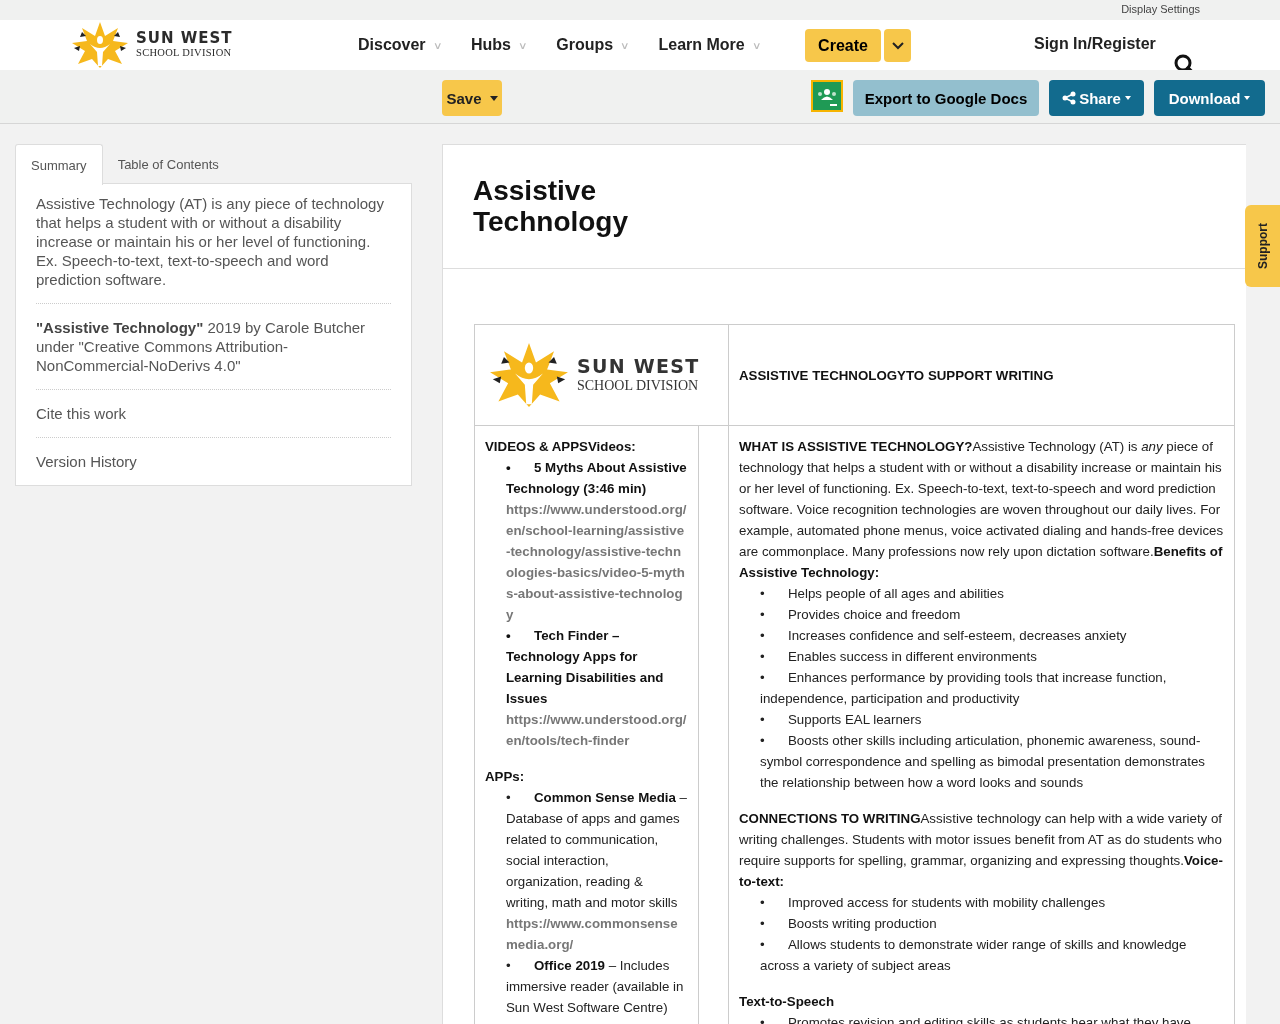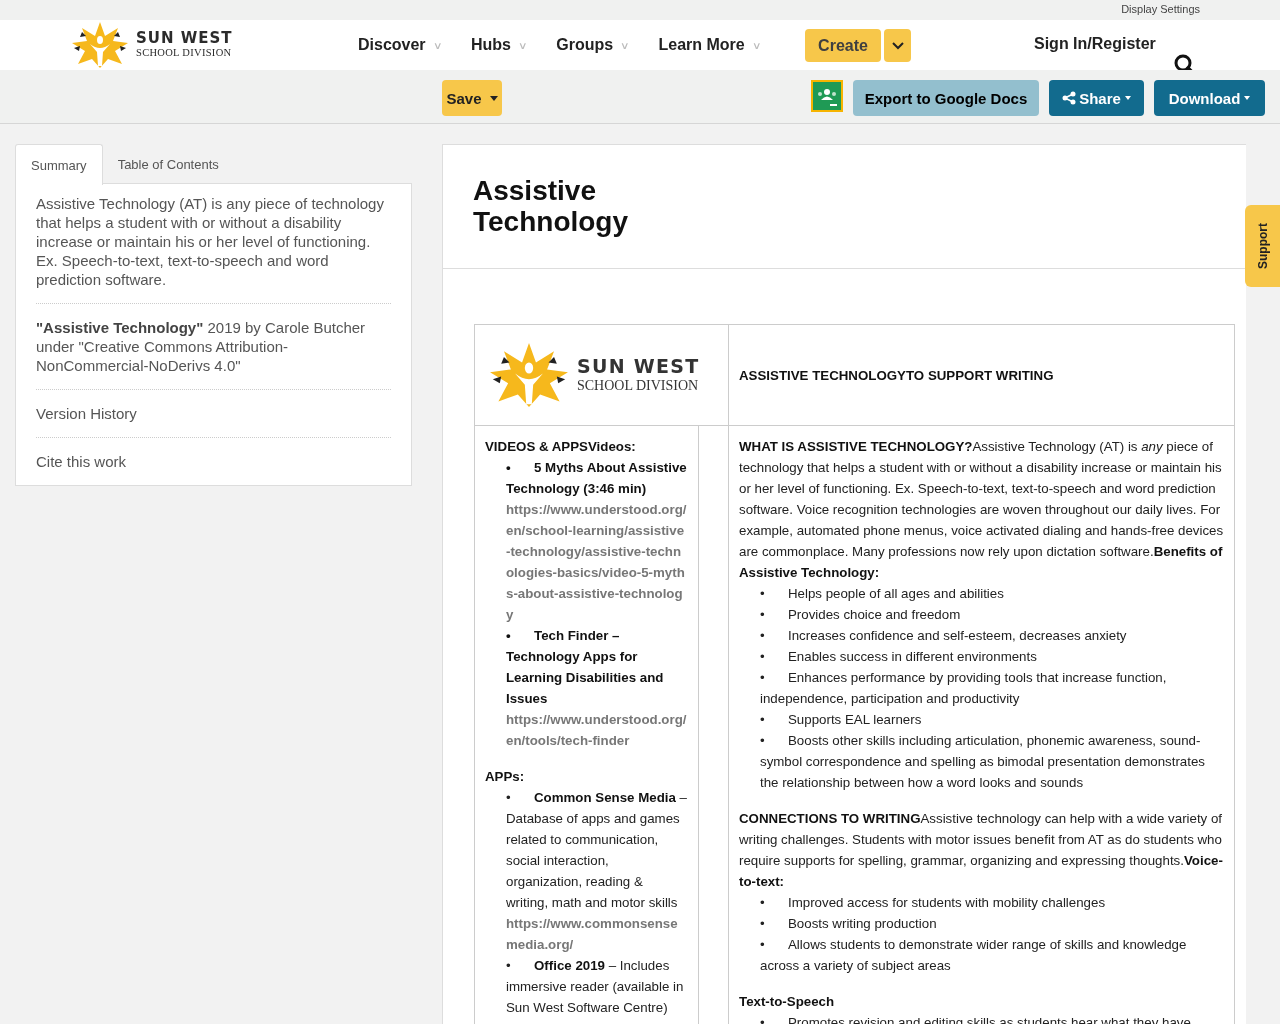--- a/index.html
+++ b/index.html
@@ -13,21 +13,21 @@
   
   .main-nav { height: 50px; background: #fff; position: relative; }
   .logo { position: absolute; left: 70px; top: 2px; width: 170px; height: 46px; display: flex; align-items: center; }
   .logo svg { flex: none; }
   .logo-text { margin-left: 6px; line-height: 1; }
   .logo-text .l1 { font-family: "DejaVu Sans", sans-serif; font-weight: bold; font-size: 15px; letter-spacing: 1px; color: #2b2b2b; }
   .logo-text .l2 { font-family: "Liberation Serif", serif; font-size: 10.5px; color: #2b2b2b; margin-top: 2px; letter-spacing: 0.3px; }
   .nav-items { position: absolute; left: 358px; top: 0; height: 50px; display: flex; align-items: center; }
   .nav-item { display: flex; align-items: center; font-size: 16px; font-weight: bold; color: #222; margin-right: 30px; cursor: pointer; }
   .nav-item .chev { margin-left: 8px; color: #bbb; font-size: 10px; font-weight: normal; transform: scaleX(1.3); }
-  .create-btn { position: absolute; left: 805px; top: 9px; height: 33px; width: 76px; background: #f7c74a; border-radius: 4px; font-size: 16px; font-weight: bold; color: #404040; display: flex; align-items: center; justify-content: center; cursor: pointer; }
+  .create-btn { position: absolute; left: 805px; top: 9px; height: 33px; width: 76px; background: #f7c74a; border-radius: 4px; font-size: 16px; font-weight: bold; color: #000000; display: flex; align-items: center; justify-content: center; cursor: pointer; }
   .create-dd { position: absolute; left: 884px; top: 9px; height: 33px; width: 27px; background: #f7c74a; border-radius: 4px; display: flex; align-items: center; justify-content: center; cursor: pointer; }
   .signin { position: absolute; left: 1034px; top: 15px; font-size: 16px; font-weight: bold; color: #222; cursor: pointer; }
   .search-icon { position: absolute; left: 1173px; top: 33px; cursor: pointer; }
 
   
   .toolbar { height: 54px; background: #f0f1f0; border-bottom: 1px solid #d6d6d6; position: relative; }
   .save-btn { position: absolute; left: 442px; top: 10px; width: 60px; height: 36px; background: #f7c74a; border-radius: 4px; font-size: 15px; font-weight: bold; color: #222; display: flex; align-items: center; justify-content: center; cursor: pointer; }
   .caret { display: inline-block; width: 0; height: 0; border-left: 4px solid transparent; border-right: 4px solid transparent; border-top: 5px solid currentColor; margin-left: 8px; }
   .classroom-icon { position: absolute; left: 811px; top: 80px; width: 32px; height: 32px; background: #f6b400; padding: 2px; cursor: pointer; }
   .classroom-icon .inner { width: 100%; height: 100%; background: #1f9a55; position: relative; }
@@ -163,22 +163,22 @@
 <div class="sidebar">
   <div class="tabs">
     <div class="tab active">Summary</div>
     <div class="tab">Table of Contents</div>
   </div>
   <div class="tab-panel">
     <div class="sec">Assistive Technology (AT) is any piece of technology that helps a student with or without a disability increase or maintain his or her level of functioning. Ex. Speech-to-text, text-to-speech and word prediction software.</div>
     <div class="sec">
       <b>"Assistive Technology"</b><span> 2019 by Carole Butcher under "Creative Commons Attribution-NonCommercial-NoDerivs 4.0"</span>
     </div>
+    <div class="sec link">Cite this work</div>
     <div class="sec link">Version History</div>
-    <div class="sec link">Cite this work</div>
   </div>
 </div>
 
 <div class="content">
   <div class="content-head">
     <div class="title">Assistive Technology</div>
   </div>
 
   <table class="doc">
     <tbody>

